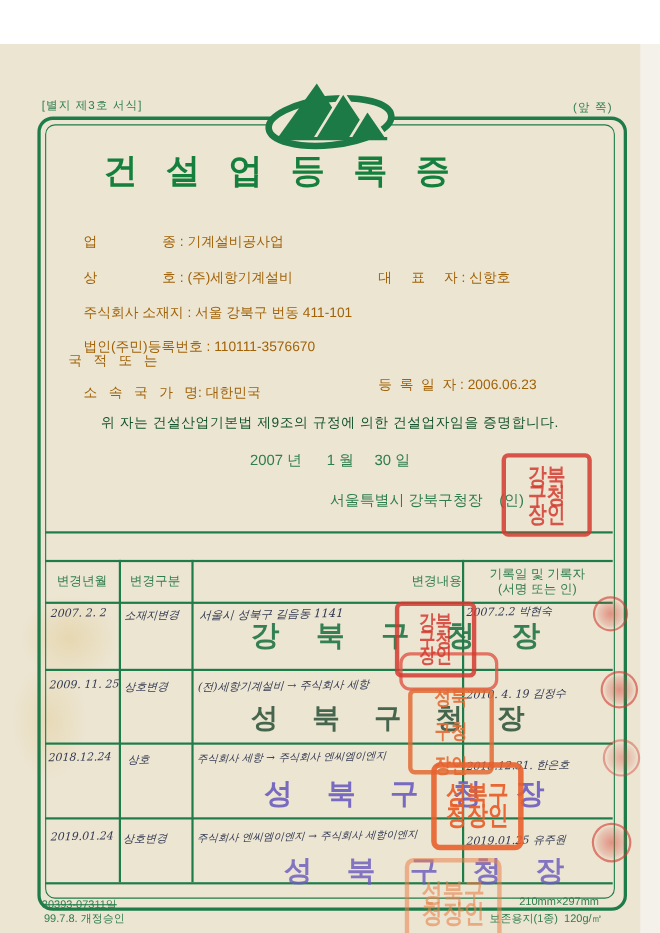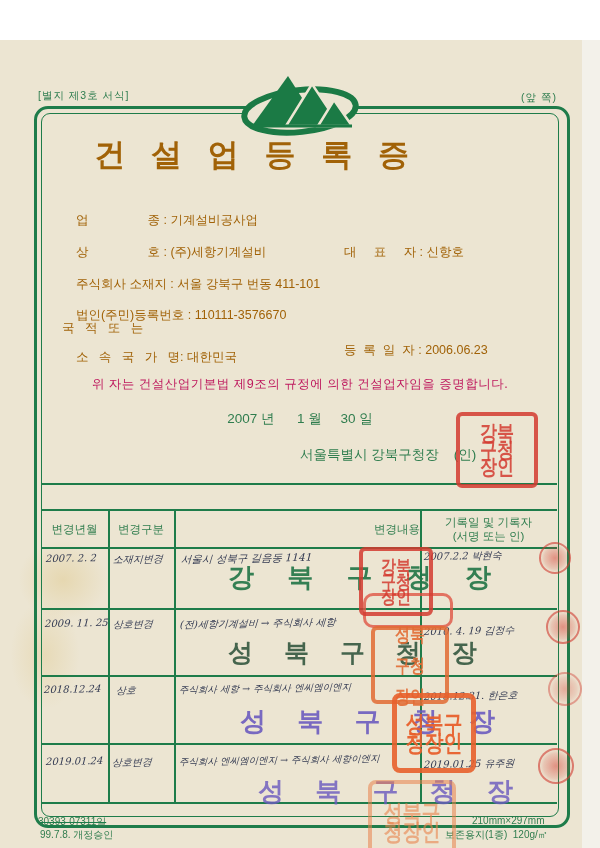--- a/index.html
+++ b/index.html
@@ -17,25 +17,25 @@
   .blob2{left:10px;top:560px;width:70px;height:110px;background:radial-gradient(rgba(214,180,90,.22),transparent 70%);}
   
   .border-outer{left:34px;top:66px;width:530px;height:716px;border:3px solid #1e7c4a;border-radius:14px;}
   .border-inner{left:41px;top:73px;width:516px;height:702px;border:1.5px solid #1e7c4a;border-radius:9px;}
   .corner-label{font-size:10.5px;color:#2e7d4f;letter-spacing:1px;}
   
   .logo{left:236px;top:24px;width:128px;height:76px;z-index:5;}
   
   .title{left:0;top:94px;width:512px;text-align:center;
     font-family:"Liberation Serif",serif;font-weight:bold;font-size:31px;
-    color:#a16207;letter-spacing:9px;}
+    color:#15803d;letter-spacing:9px;}
   
   .field{font-size:12.5px;color:#a16207;white-space:pre;}
   .fl{font-weight:normal;}
-  .statement{left:0;top:336px;width:600px;text-align:center;font-size:12.5px;color:#be185d;letter-spacing:.5px;}
+  .statement{left:0;top:336px;width:600px;text-align:center;font-size:12.5px;color:#14532d;letter-spacing:.5px;}
   .issue-date{left:0;top:370px;width:600px;text-align:center;font-size:13.5px;color:#2f7d4e;white-space:pre;}
   .issuer{left:300px;top:406px;width:260px;font-size:13.5px;color:#2f7d4e;white-space:pre;}
   
   .hline{background:#1e7c4a;height:1.5px;}
   .vline{background:#1e7c4a;width:1.5px;}
   .tbl-title{left:41px;top:447px;width:516px;text-align:center;font-size:14.5px;font-weight:bold;color:#2f7d4e;white-space:pre;}
   .th{font-size:11.5px;color:#2f7d4e;text-align:center;line-height:1.25;}
   
   .hw{font-family:"DejaVu Serif",serif;font-style:italic;color:#333a52;transform:rotate(-1deg) skewX(-4deg);transform-origin:left;white-space:nowrap;}
   

